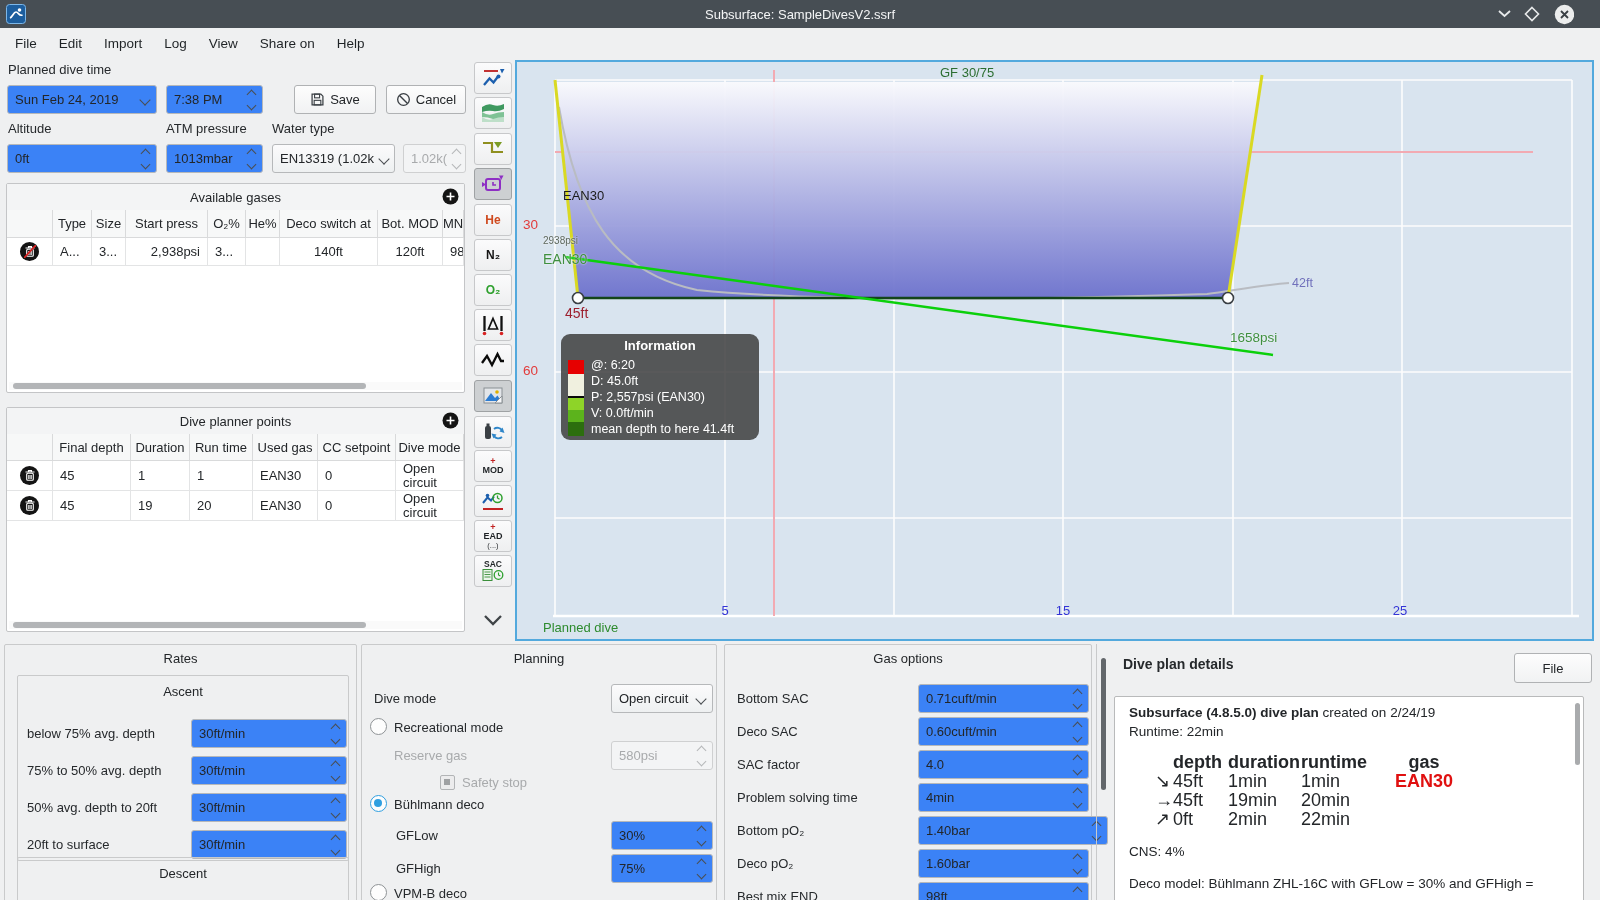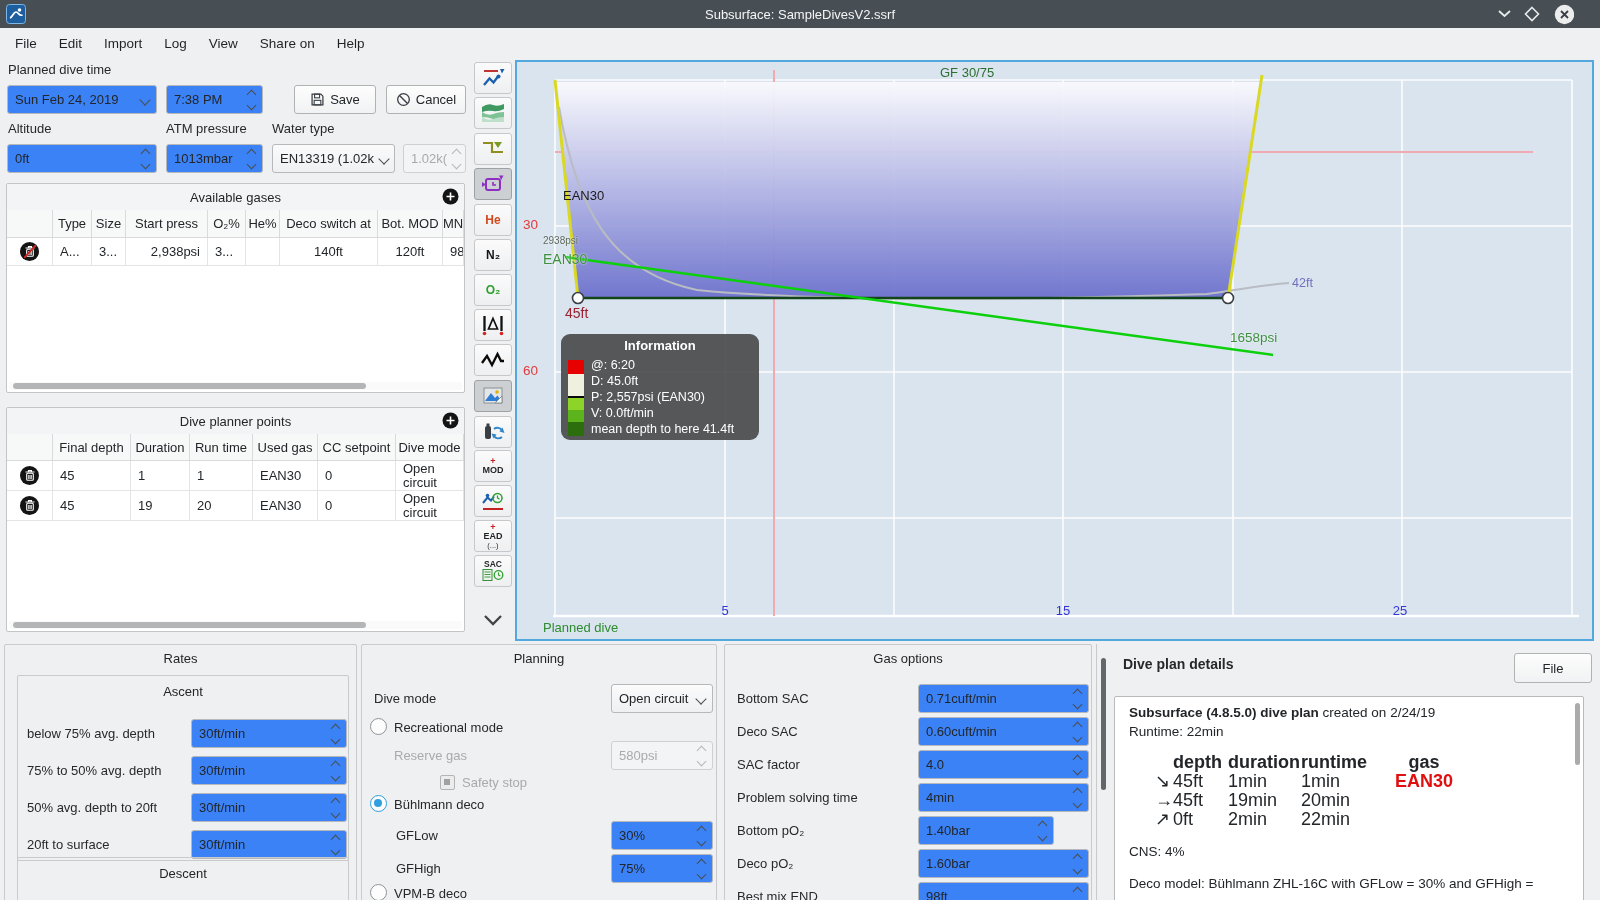--- a/index.html
+++ b/index.html
@@ -567,21 +567,21 @@
   </div>
   <div class="lbl" style="left:12px;top:145px">Problem solving time</div>
   <div class="ctl" style="left:193px;top:138px;width:171px">
     <span>4min</span>
     <span class="sp">
         <span class="chev up"></span>
         <span class="chev dn"></span>
       </span>
   </div>
   <div class="lbl" style="left:12px;top:178px">Bottom pO₂</div>
-  <div class="ctl" style="left:193px;top:171px;width:136px">
+  <div class="ctl" style="left:193px;top:171px;width:190px">
     <span>1.40bar</span>
     <span class="sp">
         <span class="chev up"></span>
         <span class="chev dn"></span>
       </span>
   </div>
   <div class="lbl" style="left:12px;top:211px">Deco pO₂</div>
   <div class="ctl" style="left:193px;top:204px;width:171px">
     <span>1.60bar</span>
     <span class="sp">

